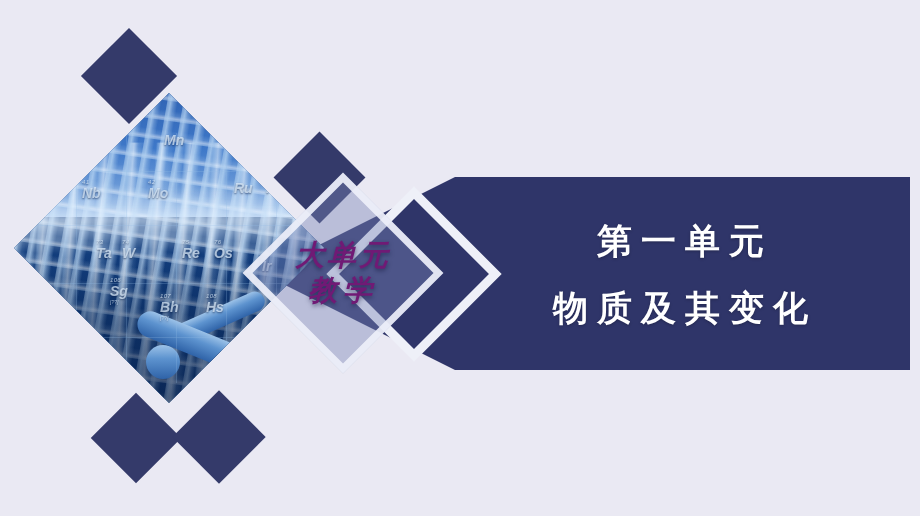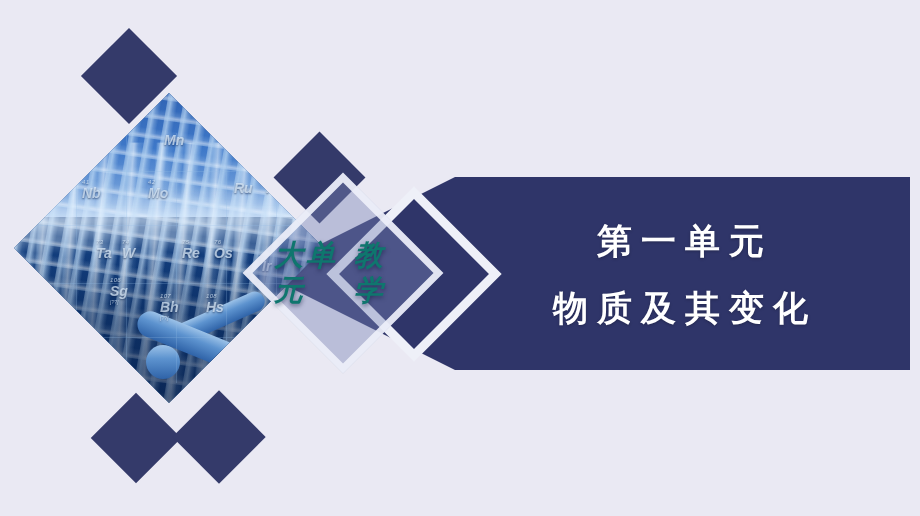--- a/index.html
+++ b/index.html
@@ -145,22 +145,22 @@
     background:rgba(225,230,245,0.26);
     border:7px solid rgba(238,240,250,0.92);
     box-sizing:border-box;
     overflow:hidden;
   }
   .badge-wrap.inner-tint{ background:rgba(120,132,180,0.42); }
   .badge-text{
     position:absolute;
     left:274px; top:208px; width:138px; height:130px;
     transform:rotate(0deg);
-    display:flex;align-items:center;justify-content:center;
-    color:#0f766e;
+    display:flex;flex-direction:column;align-items:center;justify-content:center;
+    color:#701a75;
     font-family:"DejaVu Serif", serif;
     font-weight:bold;
     font-size:29px;
     line-height:1.22;
     letter-spacing:3px;
     text-shadow:0 2px 4px rgba(18,24,60,.55);
     font-style:italic;
     pointer-events:none;
   }
   .badge-text .l2{ letter-spacing:6px; }

